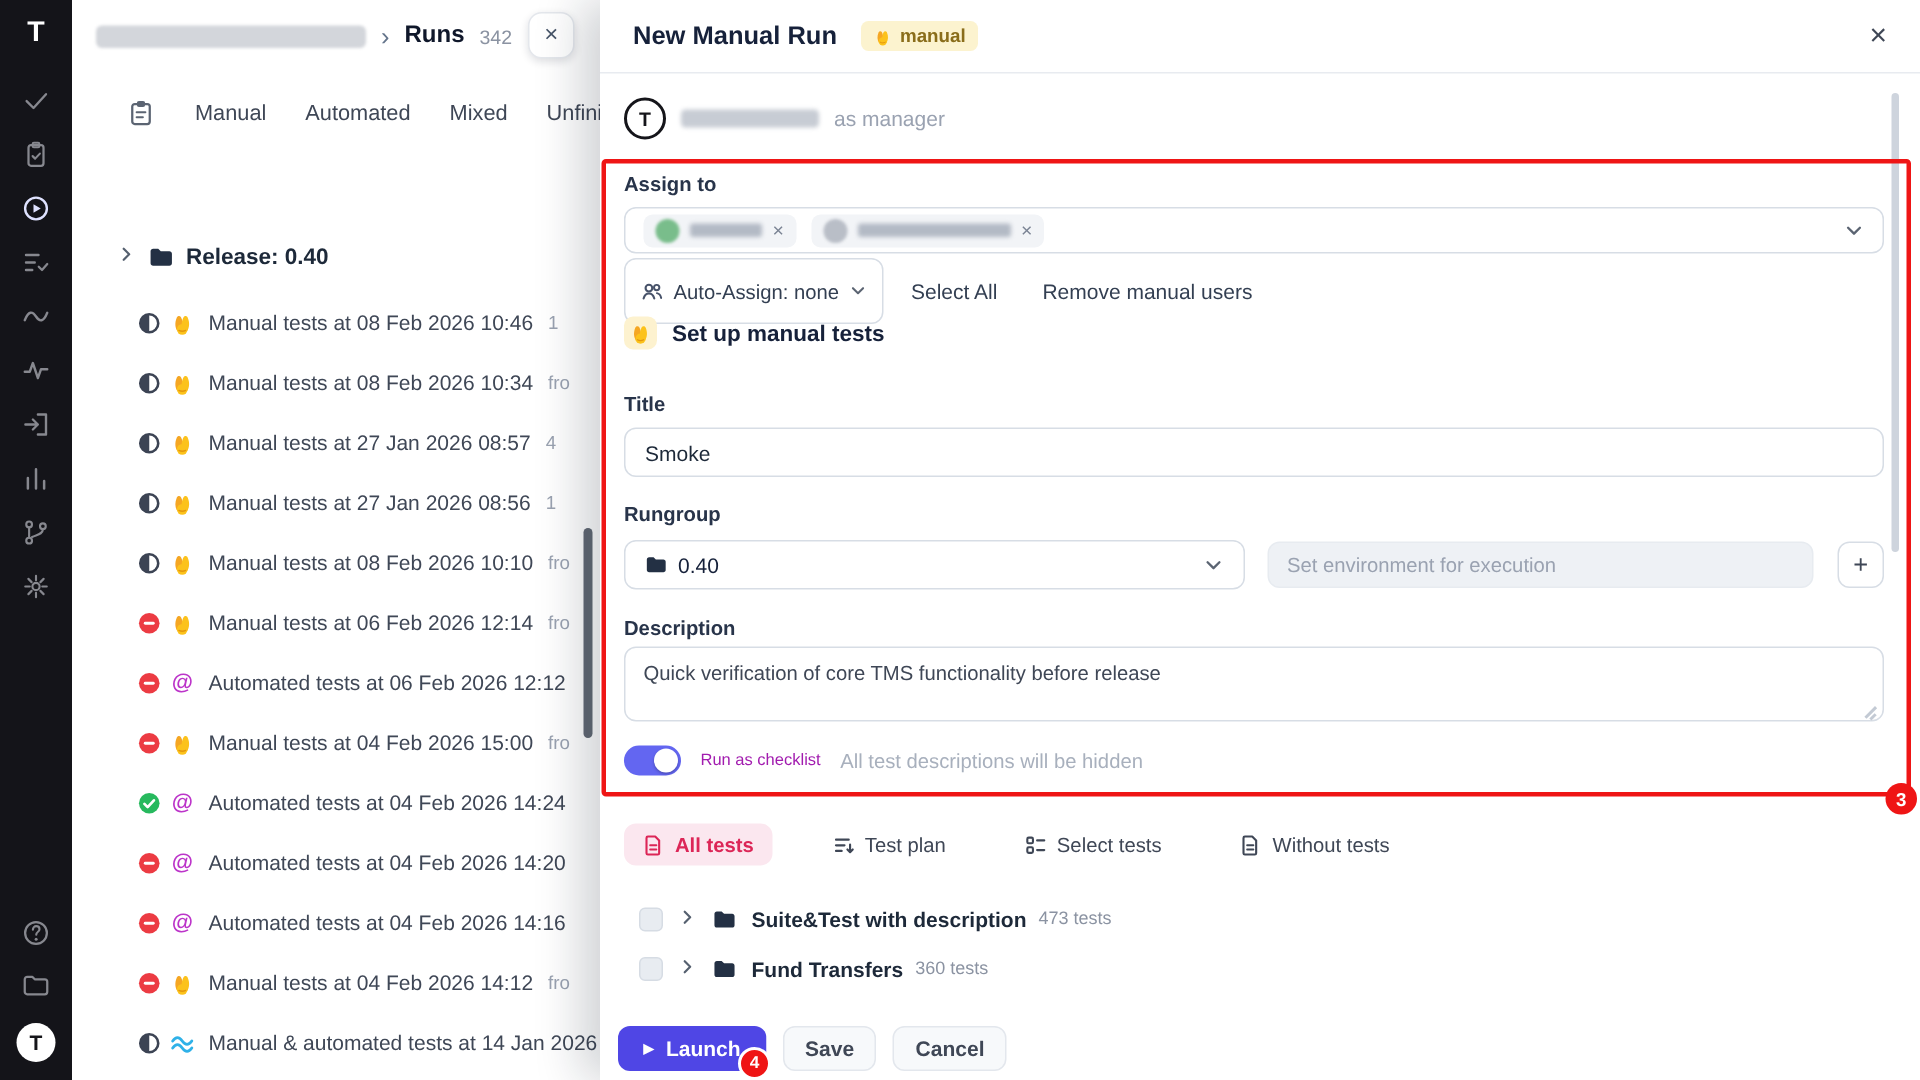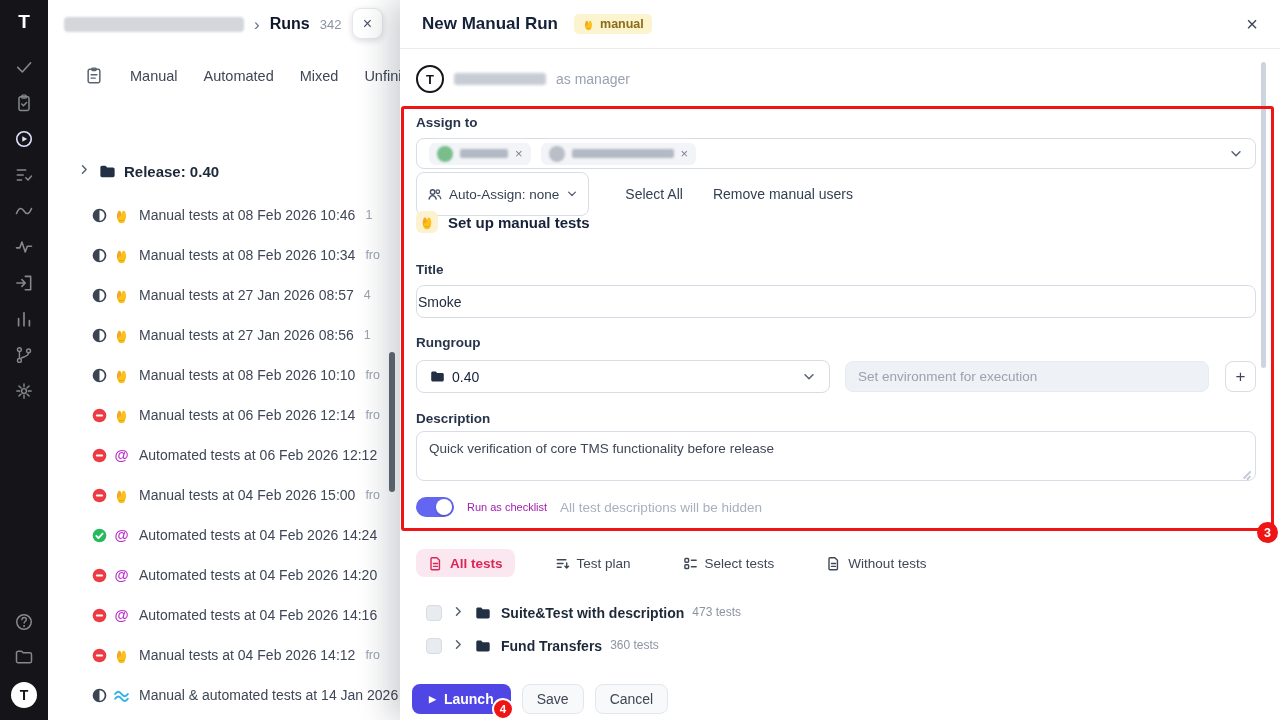--- a/index.html
+++ b/index.html
@@ -77,28 +77,28 @@
   .chip-name{height:9px;background:#b3bac5;border-radius:2px;filter:blur(1.3px)}
   .chip-x{font-size:13px;color:#7b8494;line-height:1}
   .assign-chevron{margin-left:auto;width:14px;height:14px;color:#5b6472}
   .assign-actions{position:absolute;left:16px;top:180px;display:flex;align-items:center;height:28px}
   .auto-assign{display:inline-flex;align-items:center;gap:7px;height:44px;padding:0 10px;border:1px solid #d7dde5;
                border-radius:8px;background:#fff}
   .auto-assign svg{width:15px;height:15px;color:#48536a}
   .auto-assign .lbl{font-size:13.5px;font-weight:500;color:#333f52}
   .auto-assign .chev{width:12px;height:12px;color:#5b6472}
   .link-btn{font-size:14px;font-weight:500;color:#333f52}
-  .link-btn.sa{margin-left:36px}
+  .link-btn.sa{margin-left:18px}
   .link-btn.ru{margin-left:30px}
   .setup-heading{position:absolute;left:16px;top:211px;display:flex;align-items:center;gap:10px}
   .setup-heading .emo{width:22px;height:22px;border-radius:6px;background:#fdf2cf;display:flex;align-items:center;justify-content:center}
   .setup-heading .emo svg{width:16px;height:16px}
   .setup-heading .txt{font-size:15px;font-weight:700;color:#16213a}
   .text-input{position:absolute;left:16px;width:840px;height:33px;border:1px solid #d7dde5;border-radius:8px;
-              font-family:"Liberation Sans",sans-serif;font-size:14px;color:#1d2939;padding:0 1px;outline:none;background:#fff}
+              font-family:"Liberation Sans",sans-serif;font-size:14px;color:#1d2939;padding:0 13px;outline:none;background:#fff}
   .rg-select{position:absolute;left:16px;top:360px;width:414px;height:33px;border:1px solid #d7dde5;border-radius:8px;
              display:flex;align-items:center;gap:7px;padding:0 13px}
   .rg-select .fold{width:15px;height:15px}
   .rg-select .val{font-size:14px;color:#16213a}
   .rg-select .chev{margin-left:auto;width:14px;height:14px;color:#5b6472}
   .env-input{position:absolute;left:445px;top:361px;width:364px;height:31px;background:#eef1f5;border:1px solid #e7ebf0;
              border-radius:8px;font-family:"Liberation Sans",sans-serif;font-size:13.5px;color:#3f4756;padding:0 12px;outline:none}
   .env-input::placeholder{color:#9aa2b1}
   .plus-btn{position:absolute;left:825px;top:361px;width:31px;height:31px;border:1px solid #d7dde5;border-radius:8px;
             background:#fff;display:flex;align-items:center;justify-content:center;font-size:17px;color:#3f4756;line-height:1}
@@ -120,21 +120,21 @@
   .test-tab svg{width:15px;height:15px}
   .test-tab[data-active="true"]{background:#fbe7ef;color:#dc2657;font-weight:600}
   .tree-row{position:absolute;left:26px;display:flex;gap:10px;height:26px}
   .tree-check{width:16px;height:16px;border-radius:4px;background:#e8ecf1;border:1px solid #d6dce4}
   .tree-chev{width:13px;height:13px;color:#55606f}
   .tree-fold{width:16px;height:16px}
   .tree-label{font-size:14px;font-weight:600;color:#1d2939}
   .tree-count{font-size:12px;color:#8b93a2;margin-left:-2px}
   .m-footer{position:absolute;left:12px;top:684px;display:flex;align-items:center;gap:11px}
   .btn{height:30px;border-radius:8px;display:inline-flex;align-items:center;justify-content:center;font-size:14px;
-       font-weight:400;font-family:"Liberation Sans",sans-serif;border:1px solid transparent}
+       font-weight:700;font-family:"Liberation Sans",sans-serif;border:1px solid transparent}
   .btn-launch{background:#4f46e5;color:#fff;font-weight:600;padding:0 16px;gap:8px}
   .btn-launch .play{font-size:9px;line-height:1}
   .btn-ghost{background:#f7f9fb;border-color:#e3e7ed;color:#3f4756;padding:0 14px}
   .modal-scrollbar{position:absolute;left:861px;top:62px;width:5px;height:306px;background:#ced4dd;border-radius:3px}
 
   
   .anno-box{position:absolute;left:401px;top:106px;width:873px;height:425px;border:3px solid #ef1515;border-radius:3px;
             z-index:50;pointer-events:none}
   .anno-badge{position:absolute;border-radius:50%;background:#ef1515;color:#fff;font-weight:700;display:flex;
               align-items:center;justify-content:center;z-index:51;pointer-events:none}

